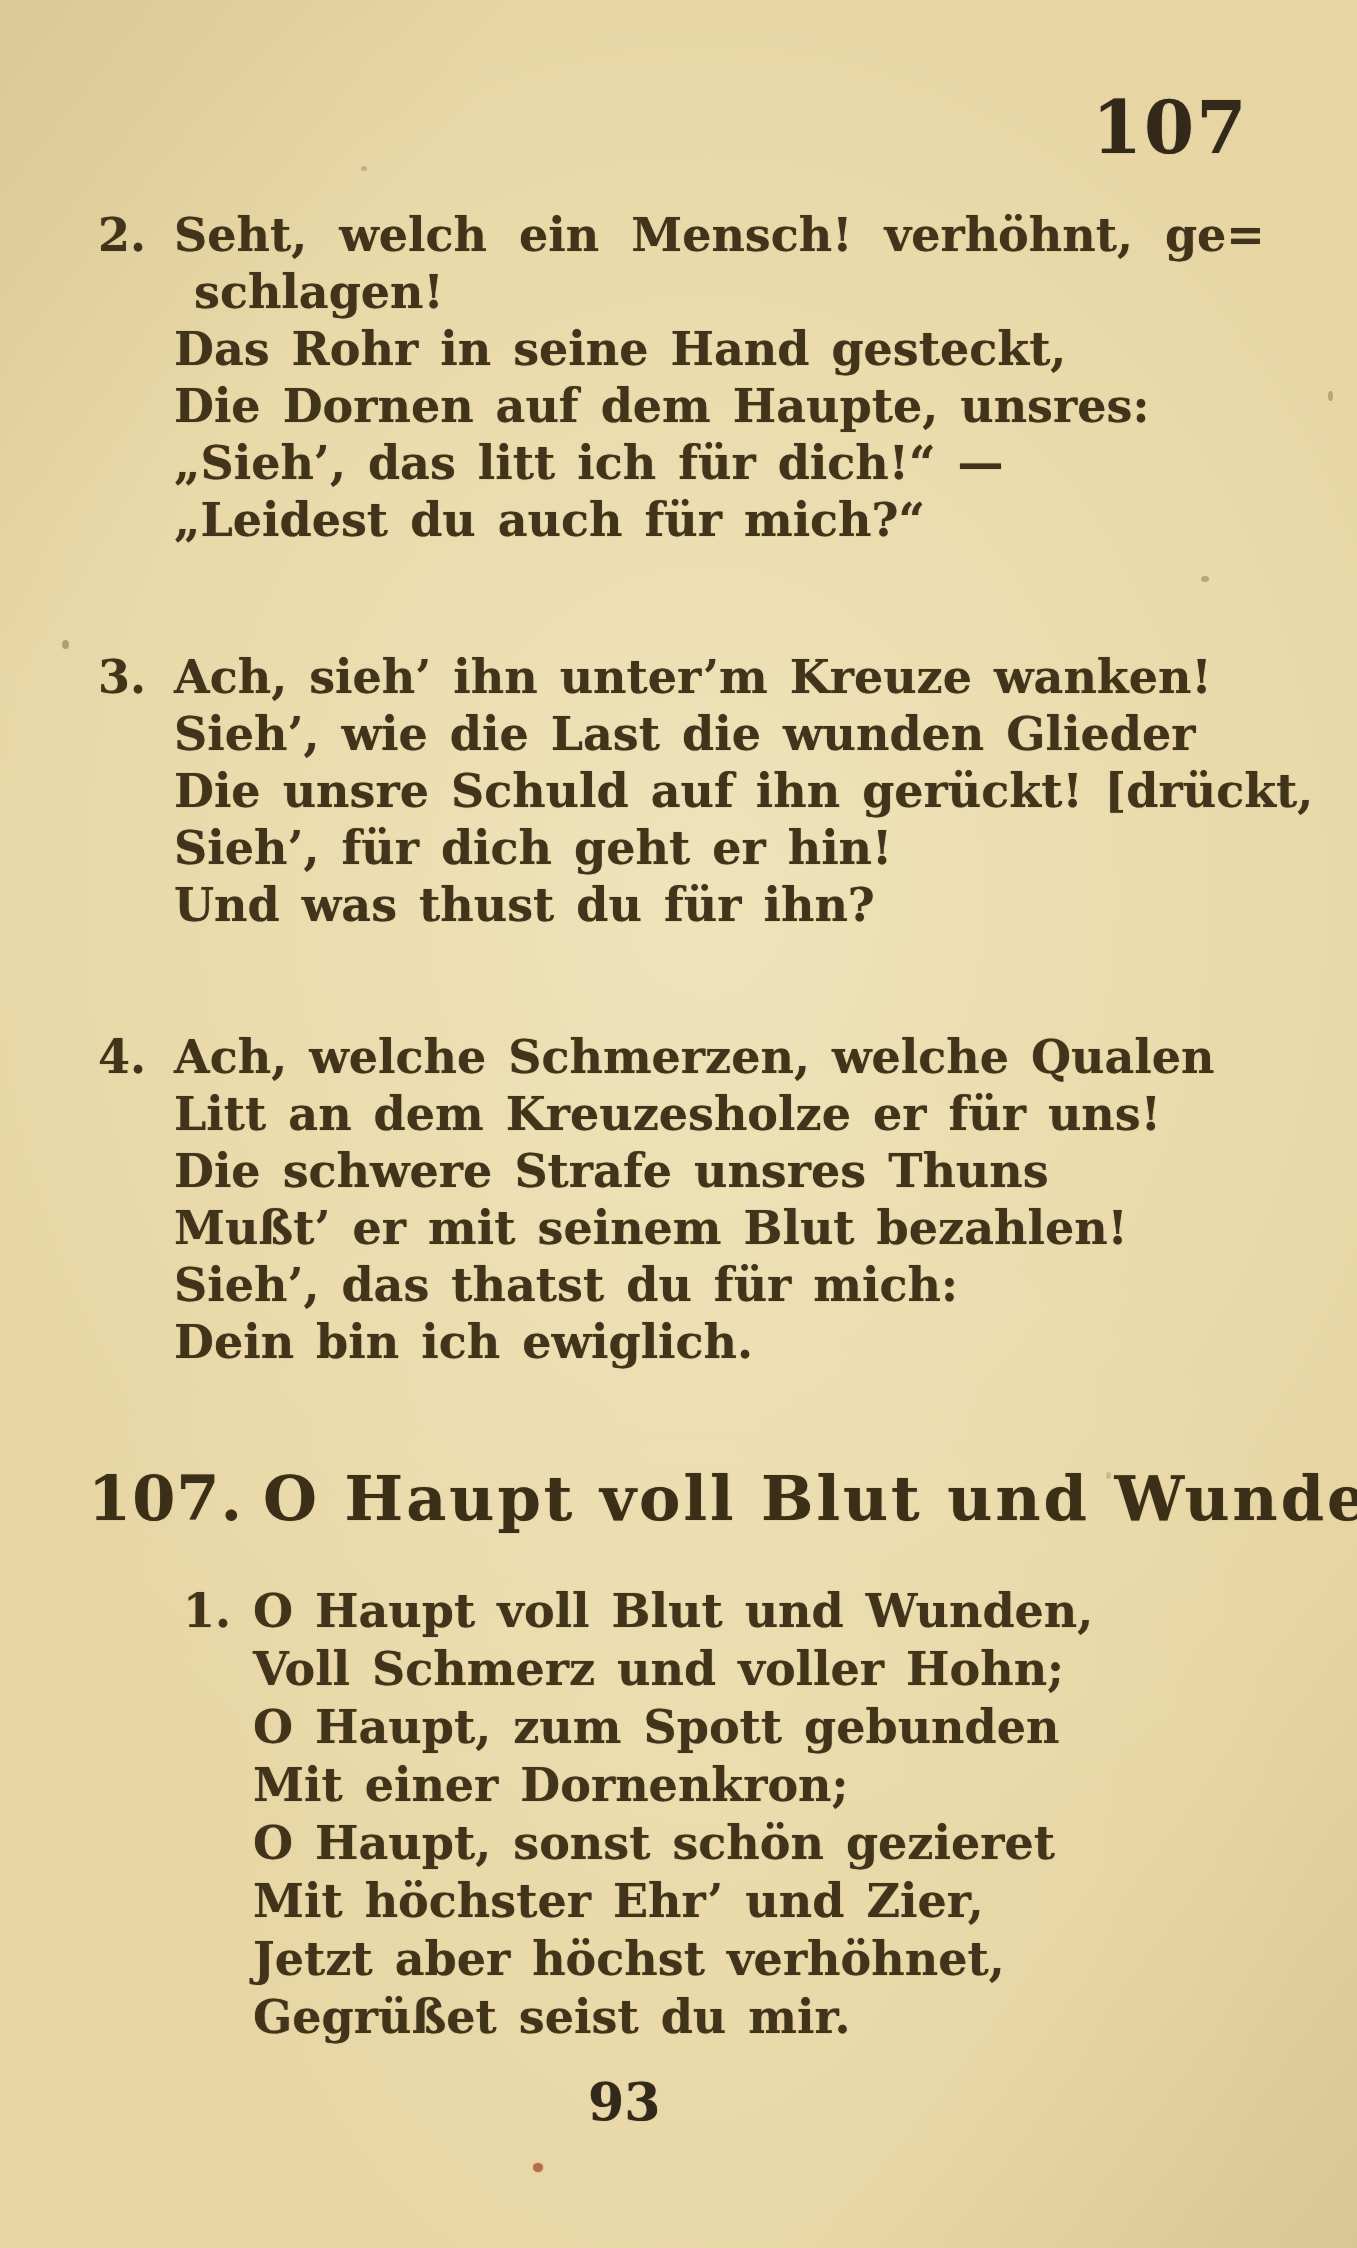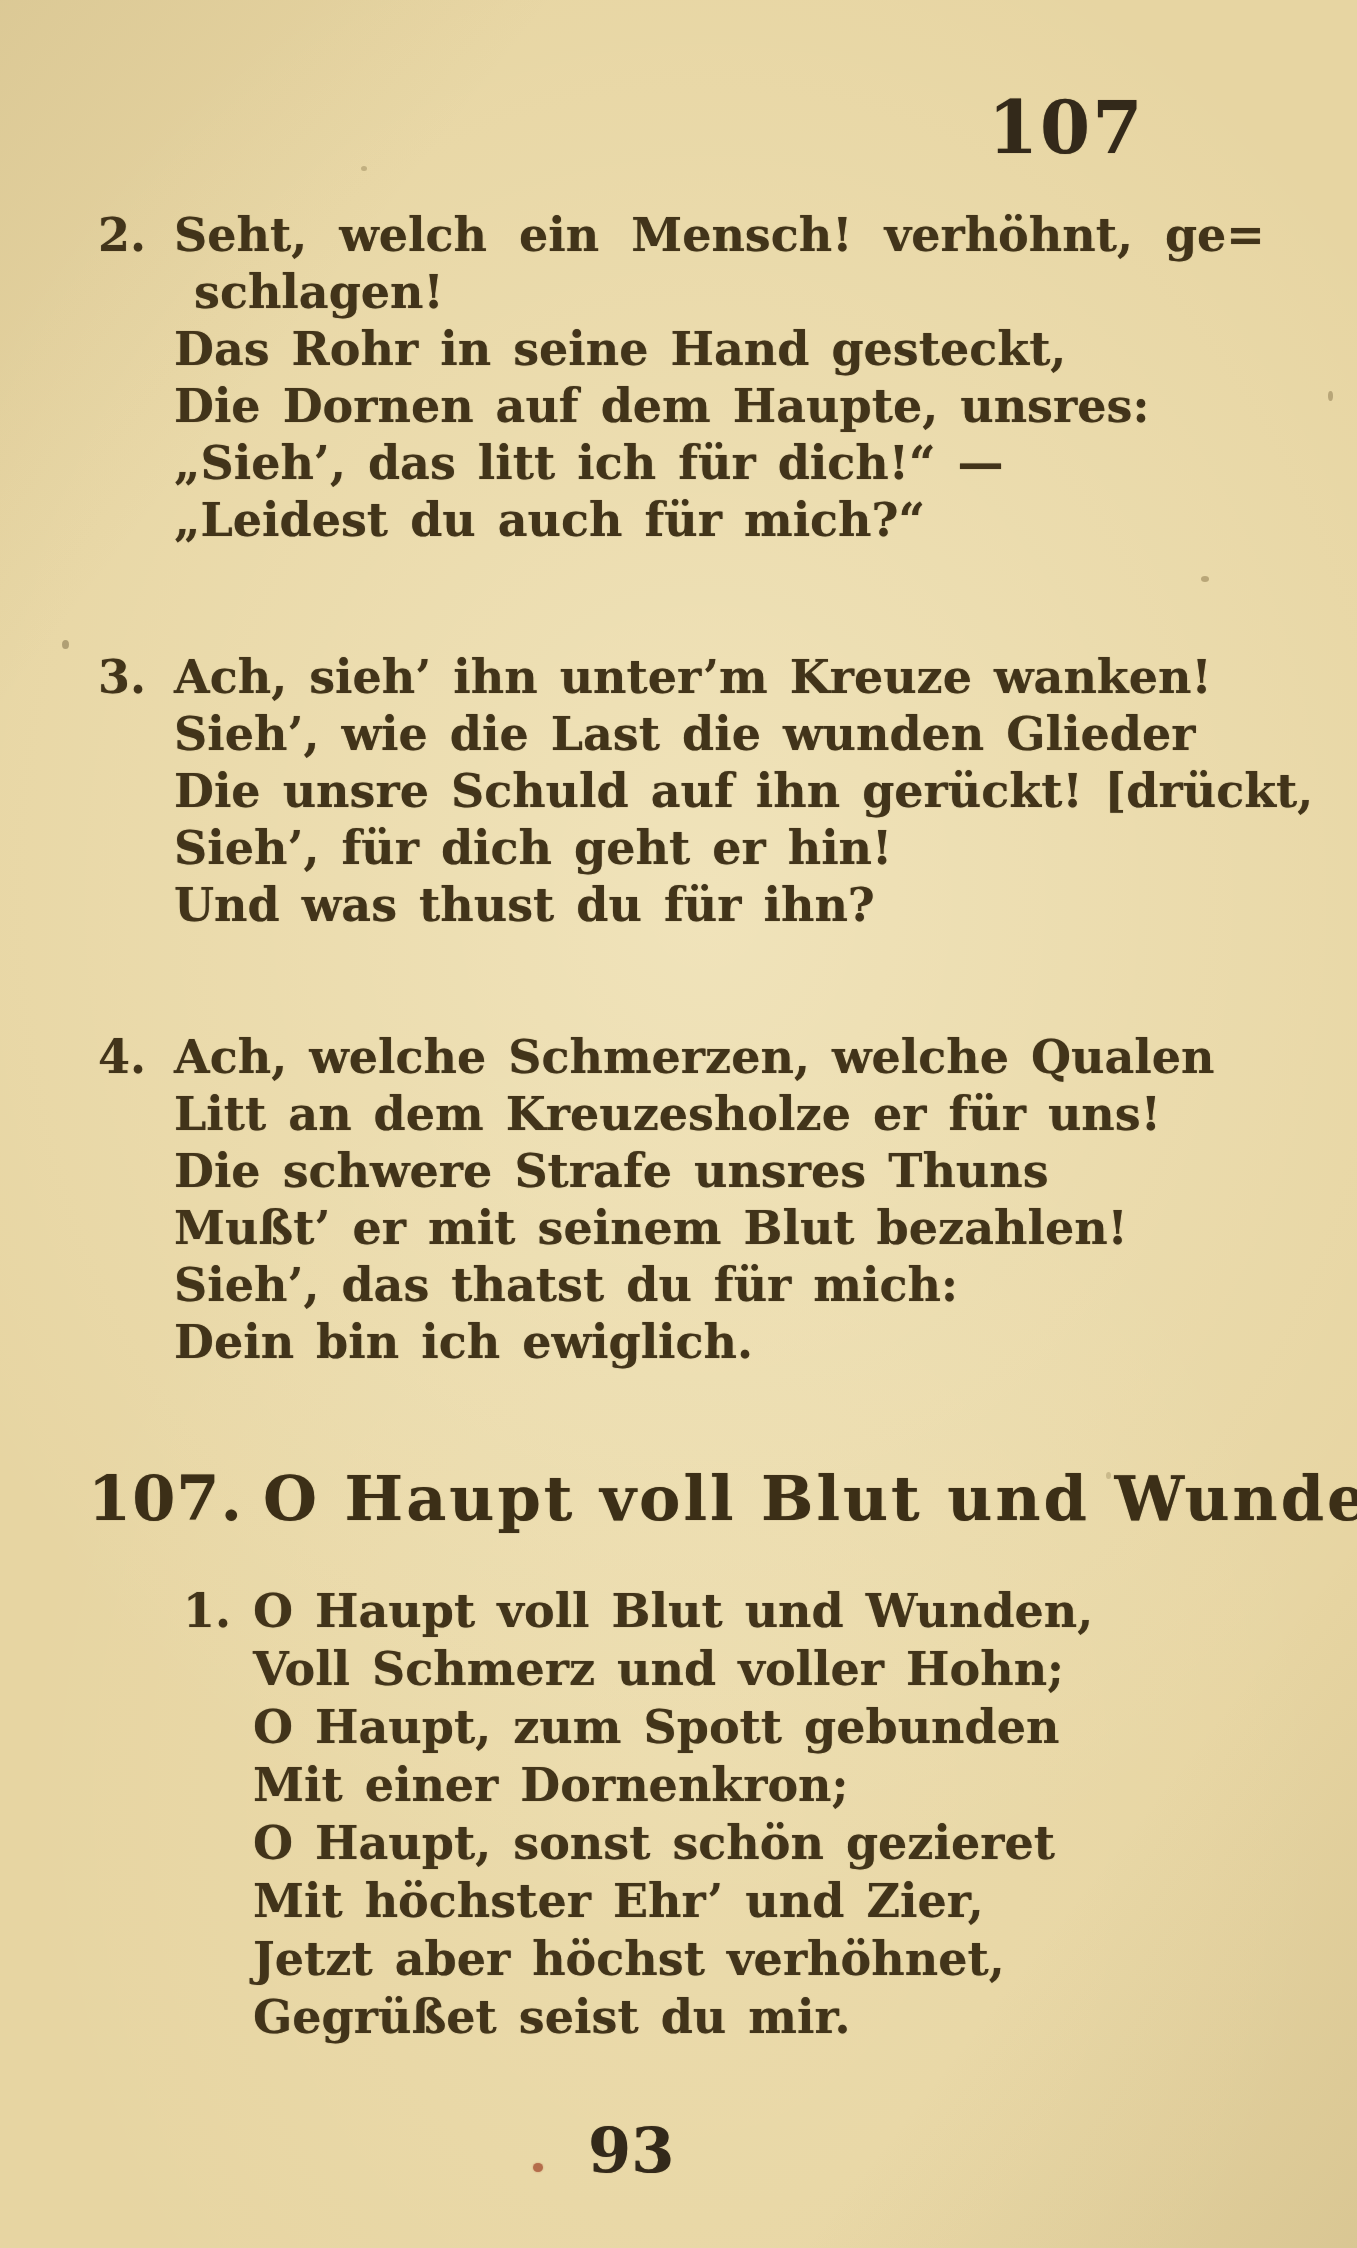--- a/index.html
+++ b/index.html
@@ -16,21 +16,21 @@
       linear-gradient(128deg, rgba(120,95,40,0.10) 0%, rgba(120,95,40,0) 18%, rgba(120,95,40,0) 82%, rgba(120,95,40,0.12) 100%);
     font-family:"DejaVu Serif","Liberation Serif",serif;
     color:#42341a;
   }
   .ink{
     font-weight:bold;
     text-shadow:0 0 1px rgba(66,52,26,0.55);
   }
   
   .header-num{
-    position:absolute;left:988px;top:92px;
+    position:absolute;left:1092px;top:92px;
     font-size:72px;line-height:1;letter-spacing:2px;
     color:#33291a;
   }
   
   .stanza{position:absolute;left:98px;white-space:nowrap;}
   .stanza .line{font-size:46px;line-height:57px;word-spacing:6px;}
   .stanza .num{display:inline-block;width:76px;}
   .stanza .line.indent{padding-left:76px;}
   .stanza .line.wrap{padding-left:96px;}
   .stanza-2{top:207px;}
@@ -45,21 +45,21 @@
   }
   .hymn-title .hymn-num{margin-right:20px;letter-spacing:1px;}
   
   .stanza-1{left:183px;top:1582px;}
   .stanza-1 .line{line-height:58px;}
   .stanza-1 .num{width:70px;}
   .stanza-1 .line.indent{padding-left:70px;}
   
   .footer-num{
     position:absolute;left:588px;top:2076px;
-    font-size:62px;line-height:1;color:#33291a;margin-top:44px;
+    font-size:52px;line-height:1;color:#33291a;
   }
   
   .speck{position:absolute;border-radius:50%;}
   .speck.red{left:533px;top:2163px;width:10px;height:9px;background:#a85335;opacity:.8;box-shadow:0 0 2px rgba(168,83,53,.6);}
   .speck.a{left:1201px;top:576px;width:8px;height:6px;background:#8f7c4e;opacity:.55;}
   .speck.b{left:1328px;top:391px;width:5px;height:10px;background:#97855a;opacity:.6;}
   .speck.c{left:361px;top:166px;width:6px;height:5px;background:#9c8a5c;opacity:.5;}
   .speck.d{left:62px;top:640px;width:7px;height:9px;background:#6b5a38;opacity:.45;}
   .speck.e{left:1106px;top:1472px;width:5px;height:7px;background:#9c8a5c;opacity:.4;}
 </style>

